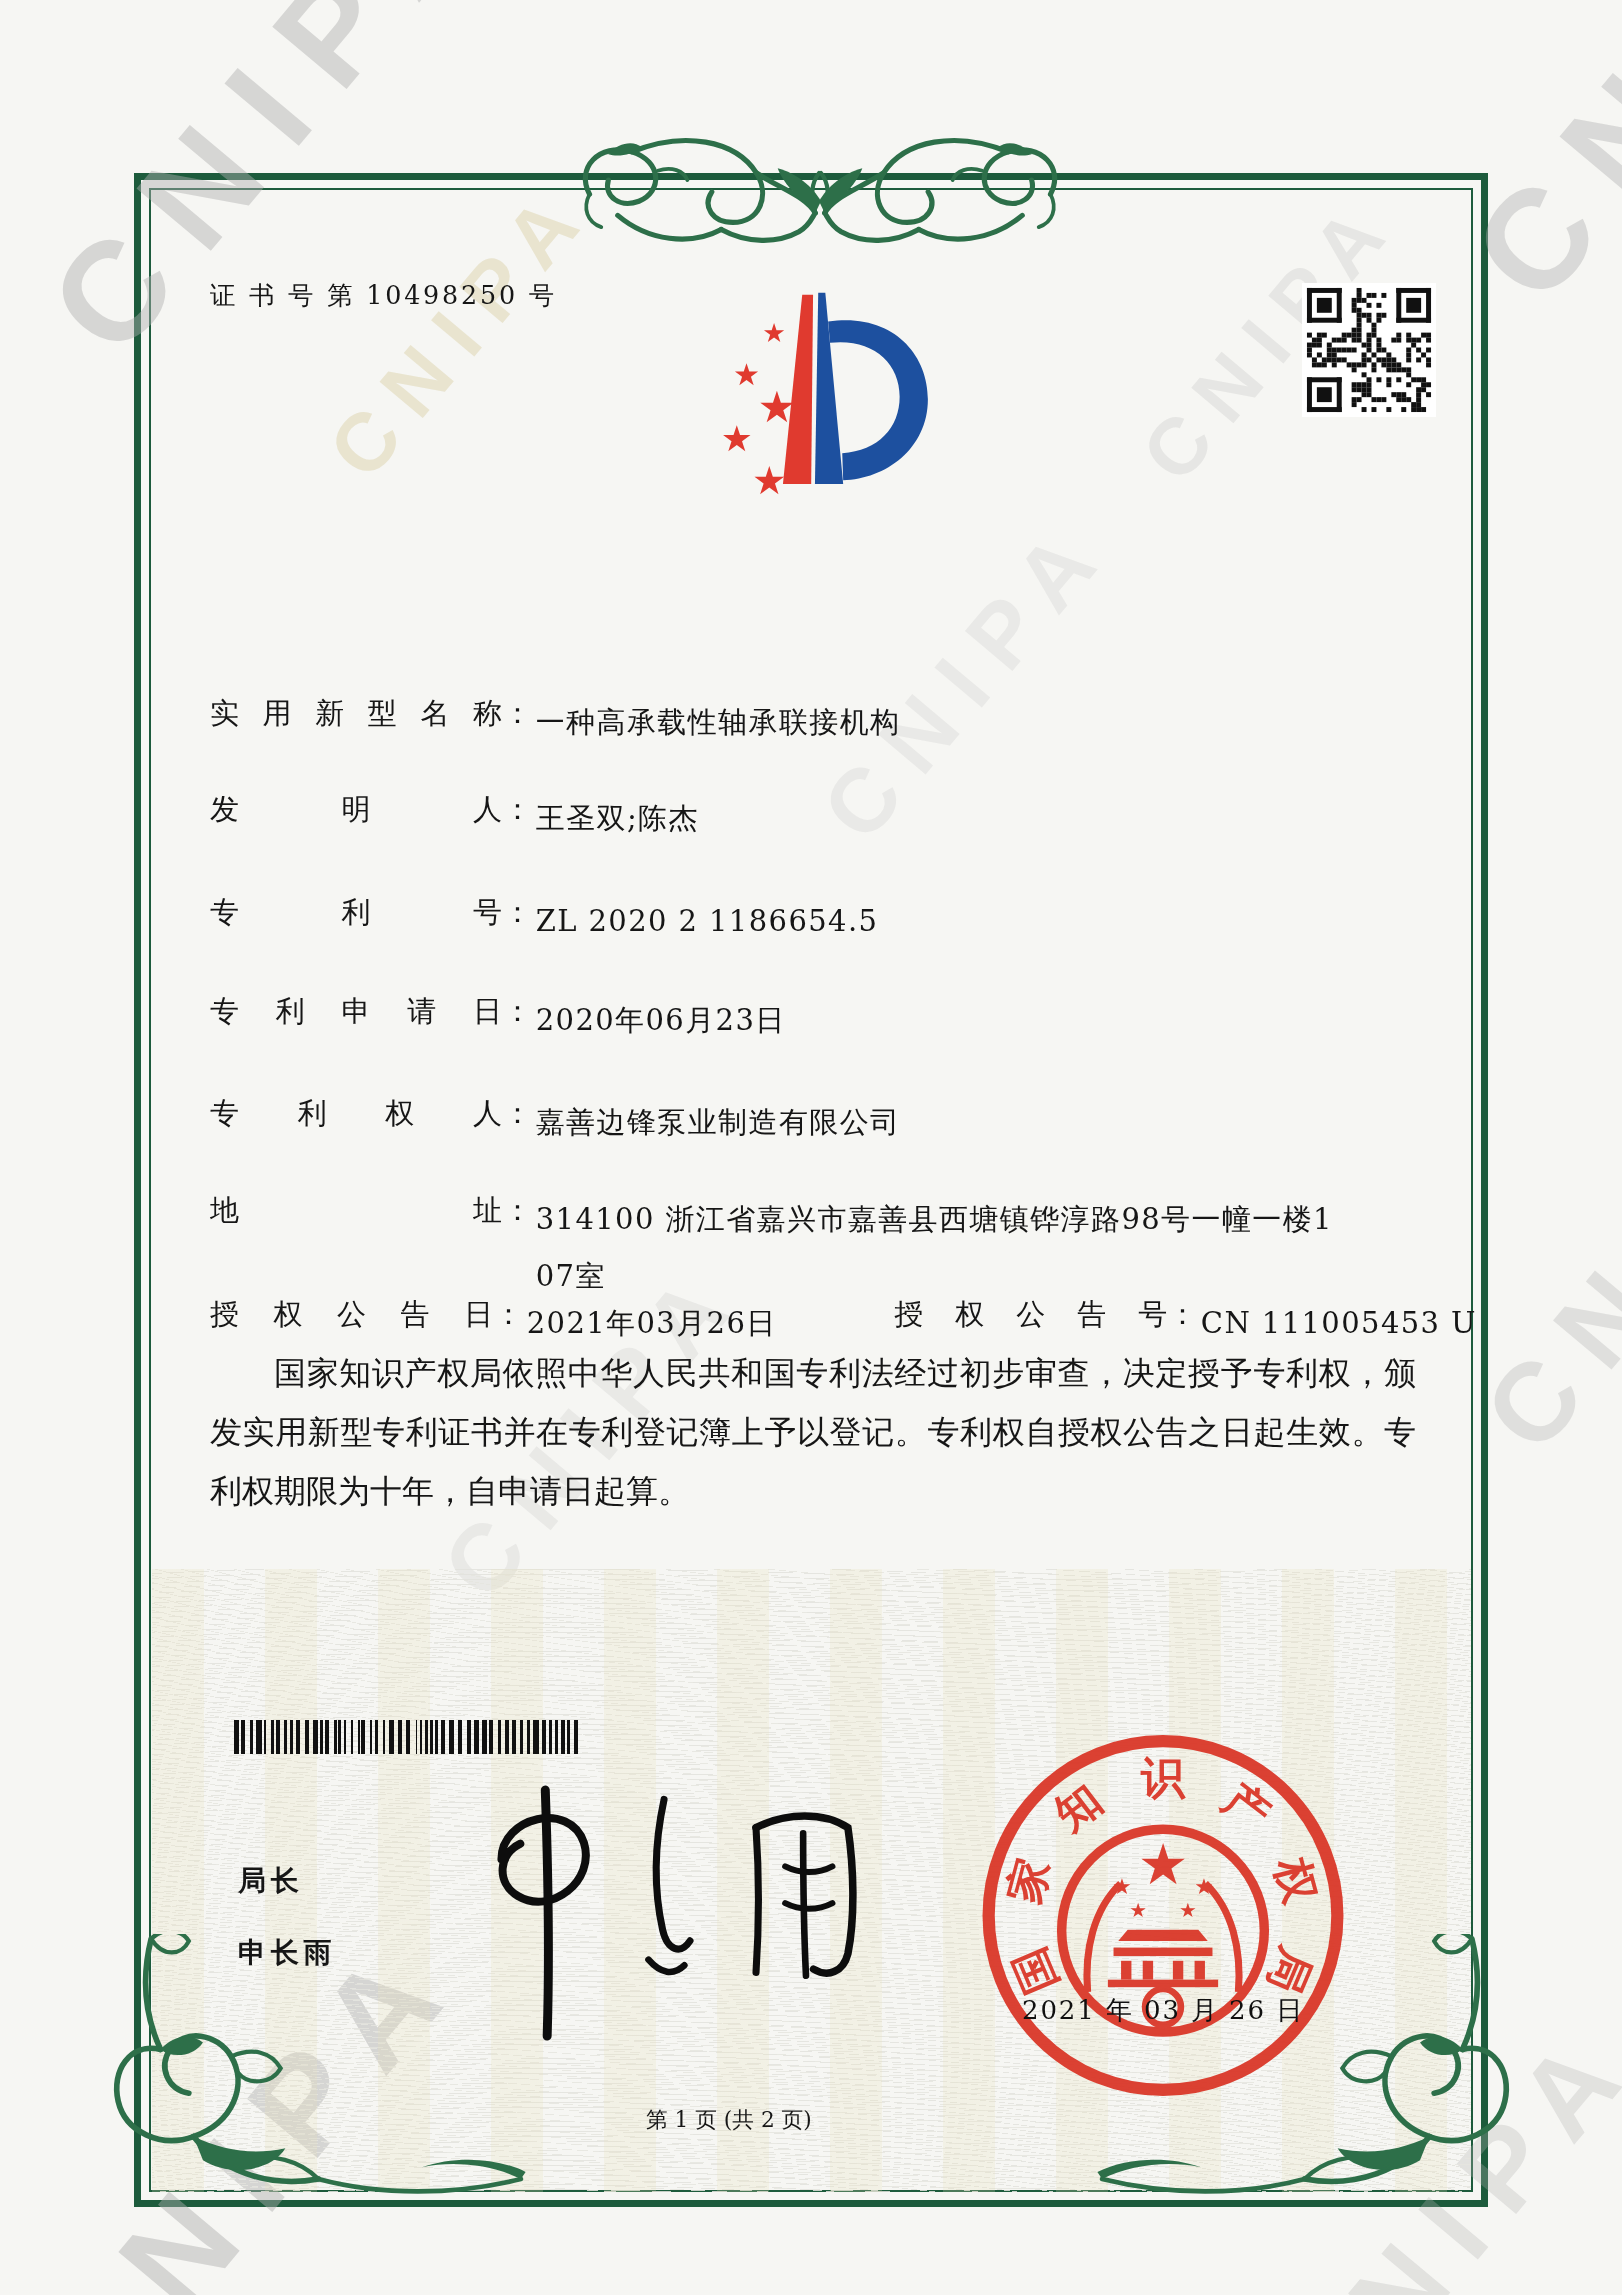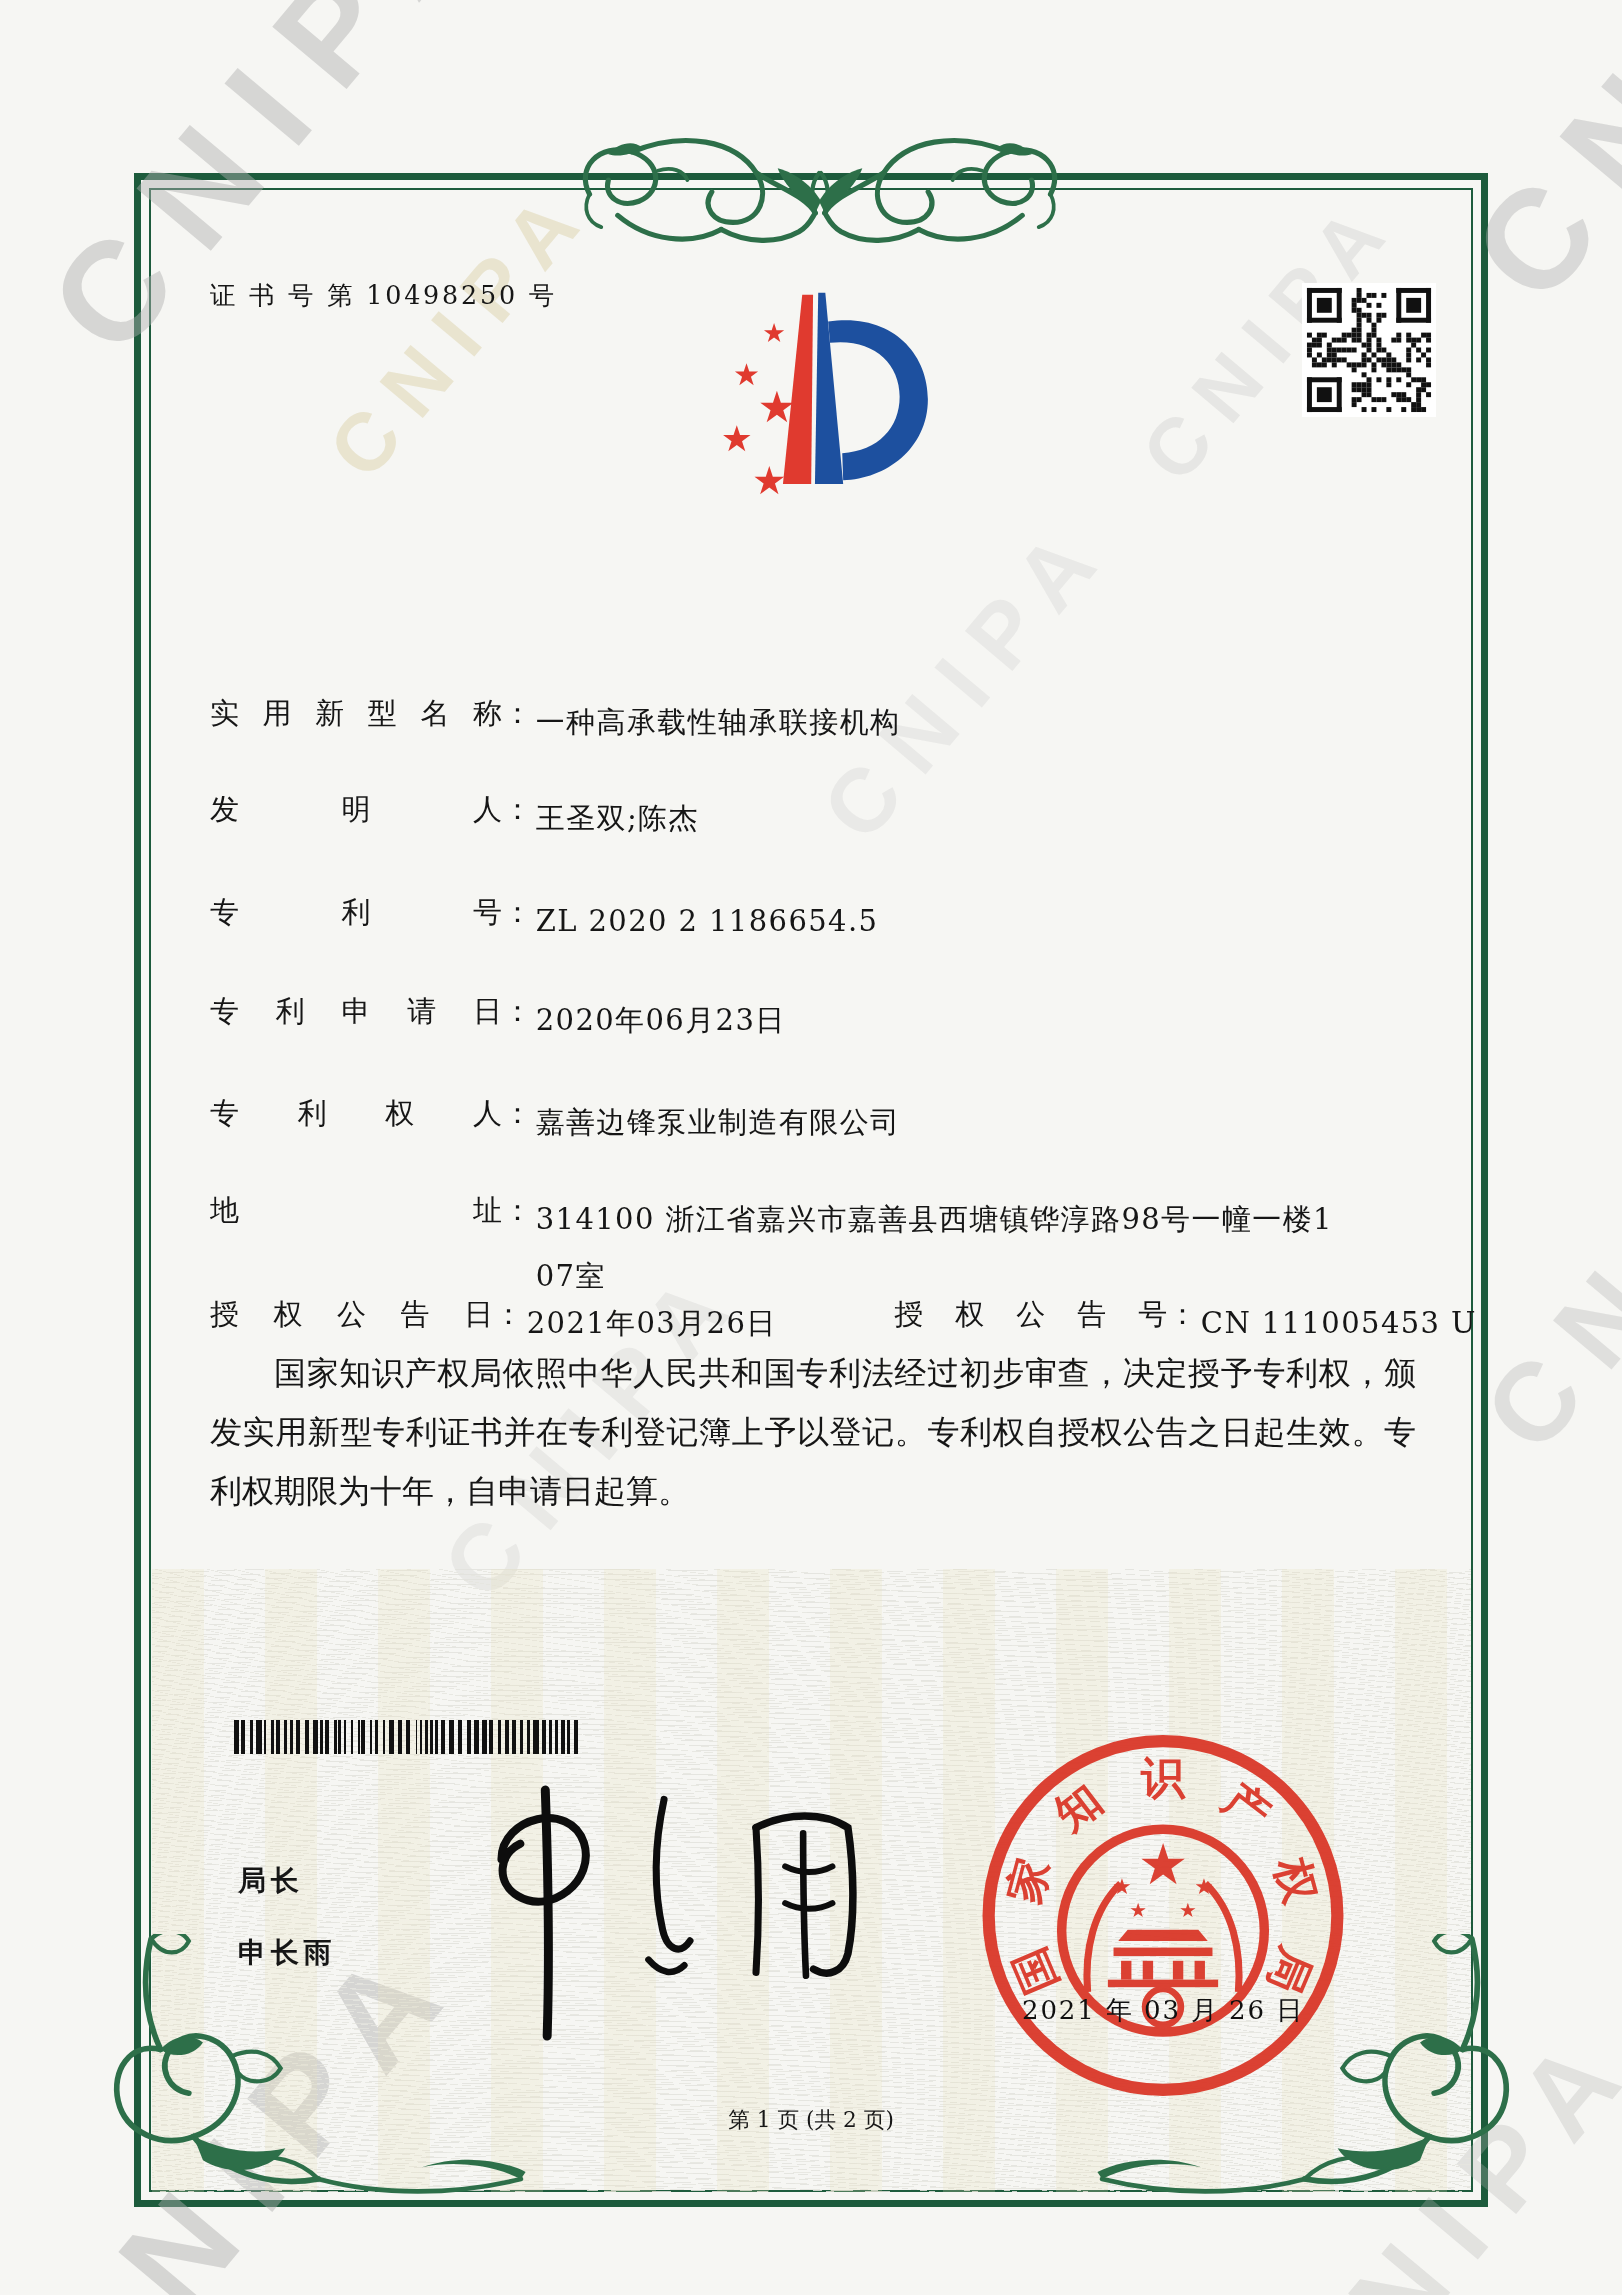--- a/index.html
+++ b/index.html
@@ -46,21 +46,21 @@
   .sig{left:426px;top:1772px;width:495px;height:283px;z-index:2;}
   
   .seal{left:972px;top:1728px;width:382px;height:377px;z-index:3;opacity:.93;}
   .seal svg{position:absolute;left:0;top:0;}
   .ringchar{position:absolute;left:50%;top:50%;width:47px;height:47px;margin:-23.6px 0 0 -23.6px;
             color:#da3425;font-size:44px;font-weight:bold;text-align:center;line-height:47px;
             font-family:"DejaVu Sans","Liberation Sans",sans-serif;}
   .sealdate{left:1003px;top:1993px;width:320px;text-align:center;font-size:26px;letter-spacing:1.9px;
             color:#101010;z-index:4;}
   
-  .pageno{left:646px;top:2105px;width:330px;text-align:center;font-size:21.7px;z-index:2;}
+  .pageno{left:646px;top:2105px;width:330px;font-size:21.7px;z-index:2;}
   .contnote{left:633px;top:2195px;width:302px;height:71px;background:#ffffff;z-index:3;text-align:center;}
   .contnote span{display:inline-block;margin-top:9.4px;font-size:23.6px;letter-spacing:4.7px;}
   .orn{z-index:2;}
 </style>
 </head>
 <body>
 
 <div class="page">
 
   <div id="wmlayer">

